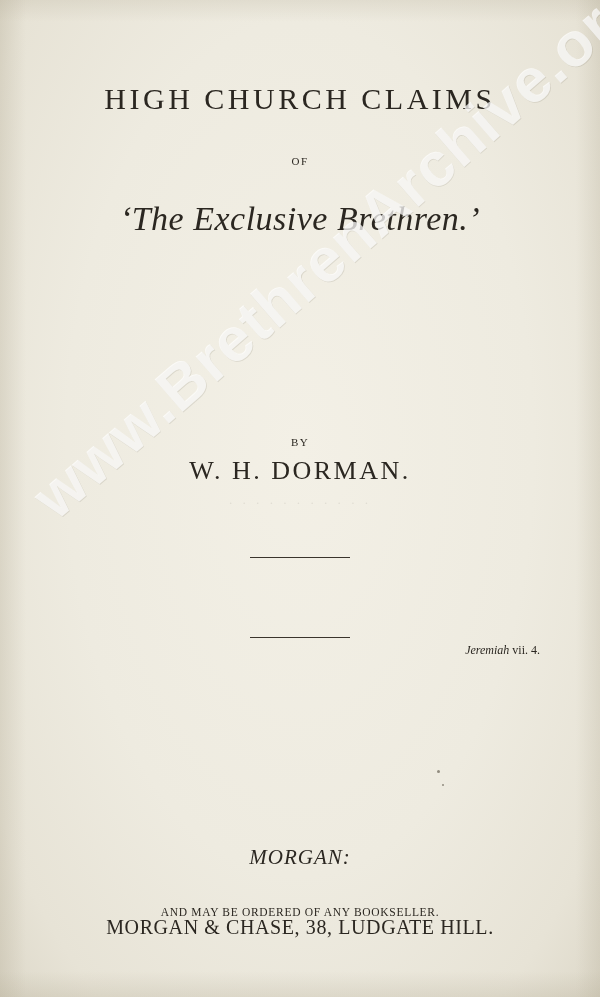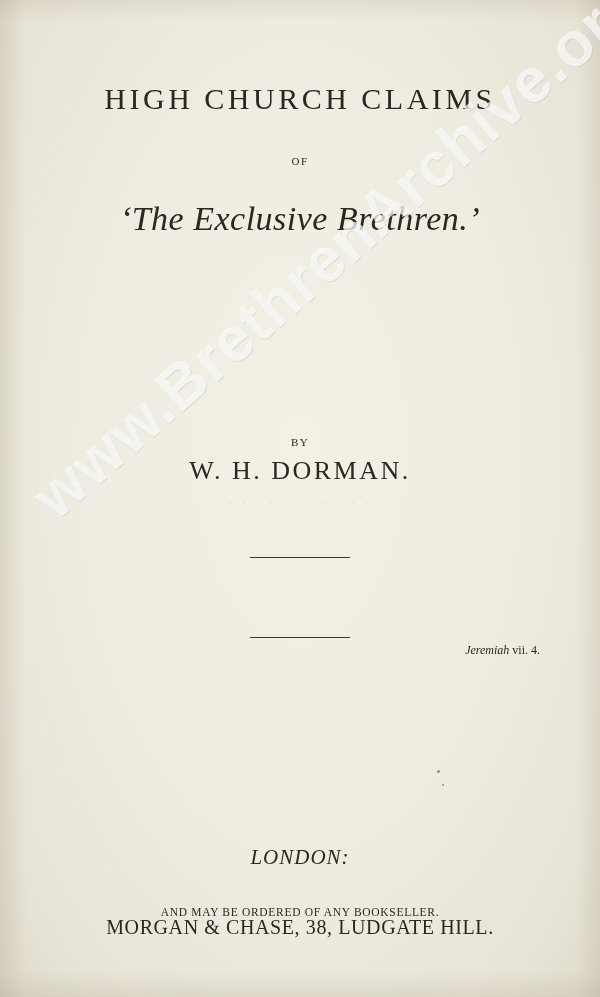--- a/index.html
+++ b/index.html
@@ -247,19 +247,19 @@
     <i>Jeremiah</i>
     <span>vii. 4.</span>
   </div>
 
   <div class="rule rule-bottom"></div>
 
 
   <div class="speck" style="left:437px; top:770px;"></div>
   <div class="speck" style="left:442px; top:784px; width:2px; height:2px;"></div>
 
-  <div class="imprint-city">LONDON:</div>
+  <div class="imprint-city">MORGAN:</div>
   <div class="imprint-pub">MORGAN &amp; CHASE, 38, LUDGATE HILL.</div>
   <div class="imprint-note">AND MAY BE ORDERED OF ANY BOOKSELLER.</div>
 
 </div>
 
 <div class="watermark">www.BrethrenArchive.org</div>
 
 </body></html>

